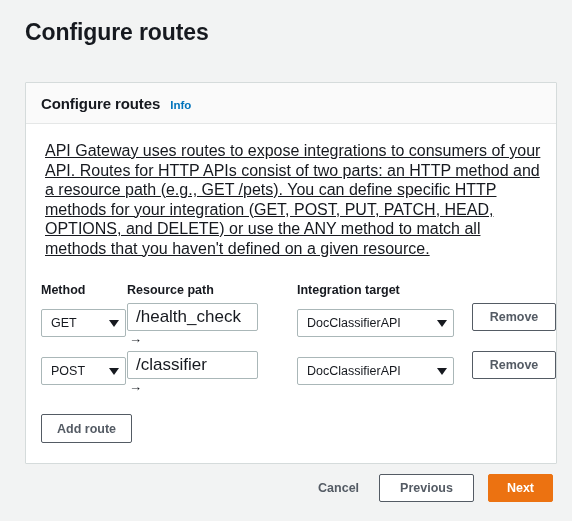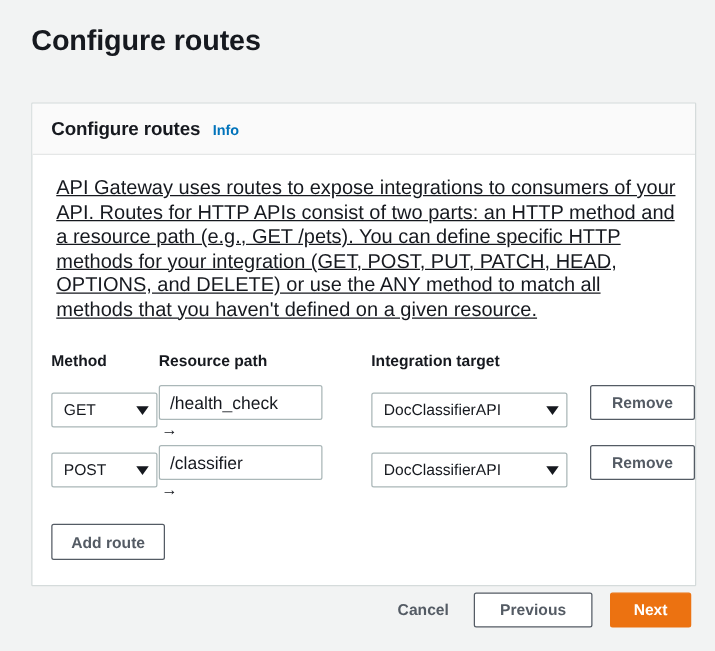--- a/index.html
+++ b/index.html
@@ -87,21 +87,21 @@
     display: flex;
     align-items: flex-start;
   }
 
   .col-method   { width: 86px; flex: 0 0 86px; }
   .col-path     { width: 170px; flex: 0 0 170px; }
   .col-target   { width: 175px; flex: 0 0 175px; }
   .col-remove   { width: 90px; flex: 0 0 90px; }
 
   .routes-labels {
-    margin-bottom: 10px;
+    margin-bottom: 5px;
   }
   .field-label {
     font-size: 12.5px;
     font-weight: 700;
     color: #16191f;
   }
   .routes-labels .col-method { margin-right: 0; }
 
   .route-row {
     margin-bottom: 6px;
@@ -147,21 +147,21 @@
   .target-select { width: 157px; }
 
   .text-input {
     box-sizing: border-box;
     width: 131px;
     height: 28px;
     border: 1px solid #aab7b8;
     border-radius: 2px;
     background: #ffffff;
     font-family: "Liberation Sans", sans-serif;
-    font-size: 14px;
+    font-size: 17px;
     color: #16191f;
     padding: 0 8px;
     outline: none;
   }
 
   .arrow-hint {
     margin-top: 1px;
     margin-left: 2px;
     font-size: 13px;
     line-height: 13px;

